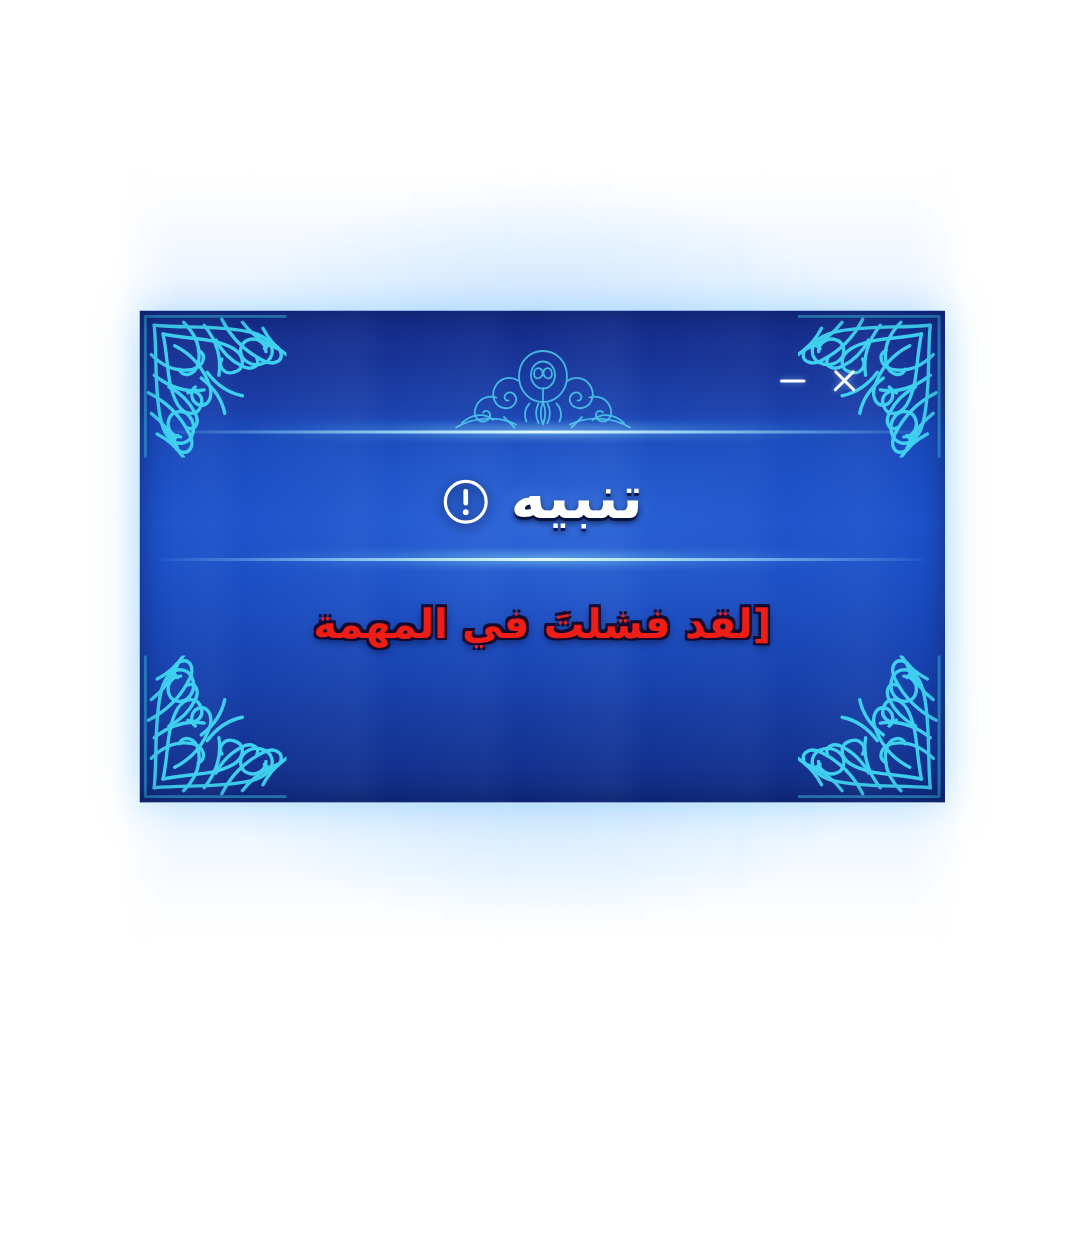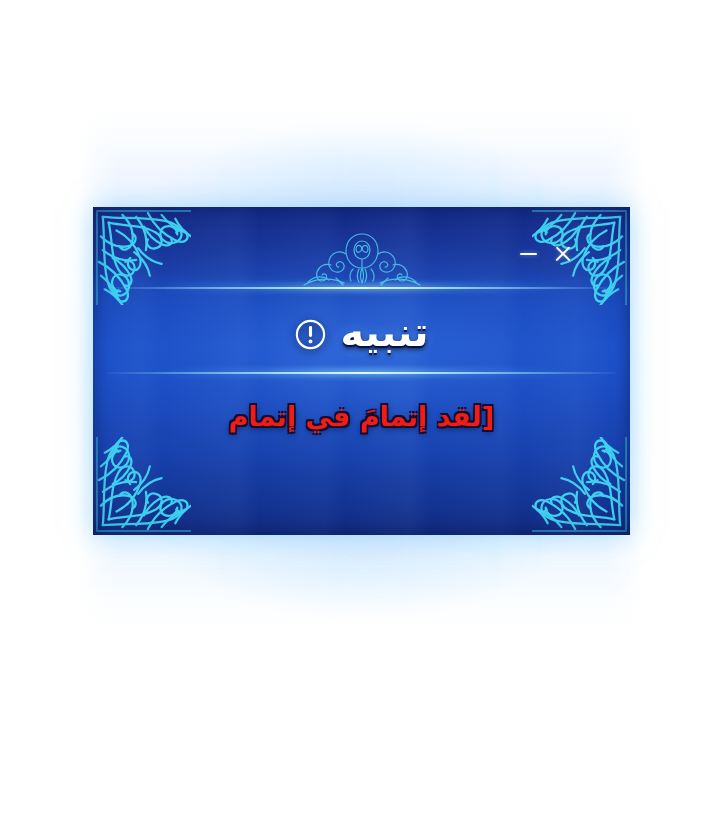--- a/index.html
+++ b/index.html
@@ -513,18 +513,18 @@
         </svg>
       </div>
     </div>
 
     <div class="divider" id="divider-bottom">
       <div class="glow"></div>
       <div class="line"></div>
     </div>
 
     <div class="message">
-      <div>[لقد إتمامَ في إتمام</div>
+      <div>[لقد فشلتَ في المهمة</div>
     </div>
 
     <div class="dlg-inner-edge"></div>
   </div>
 </div>
 
 </body></html>

